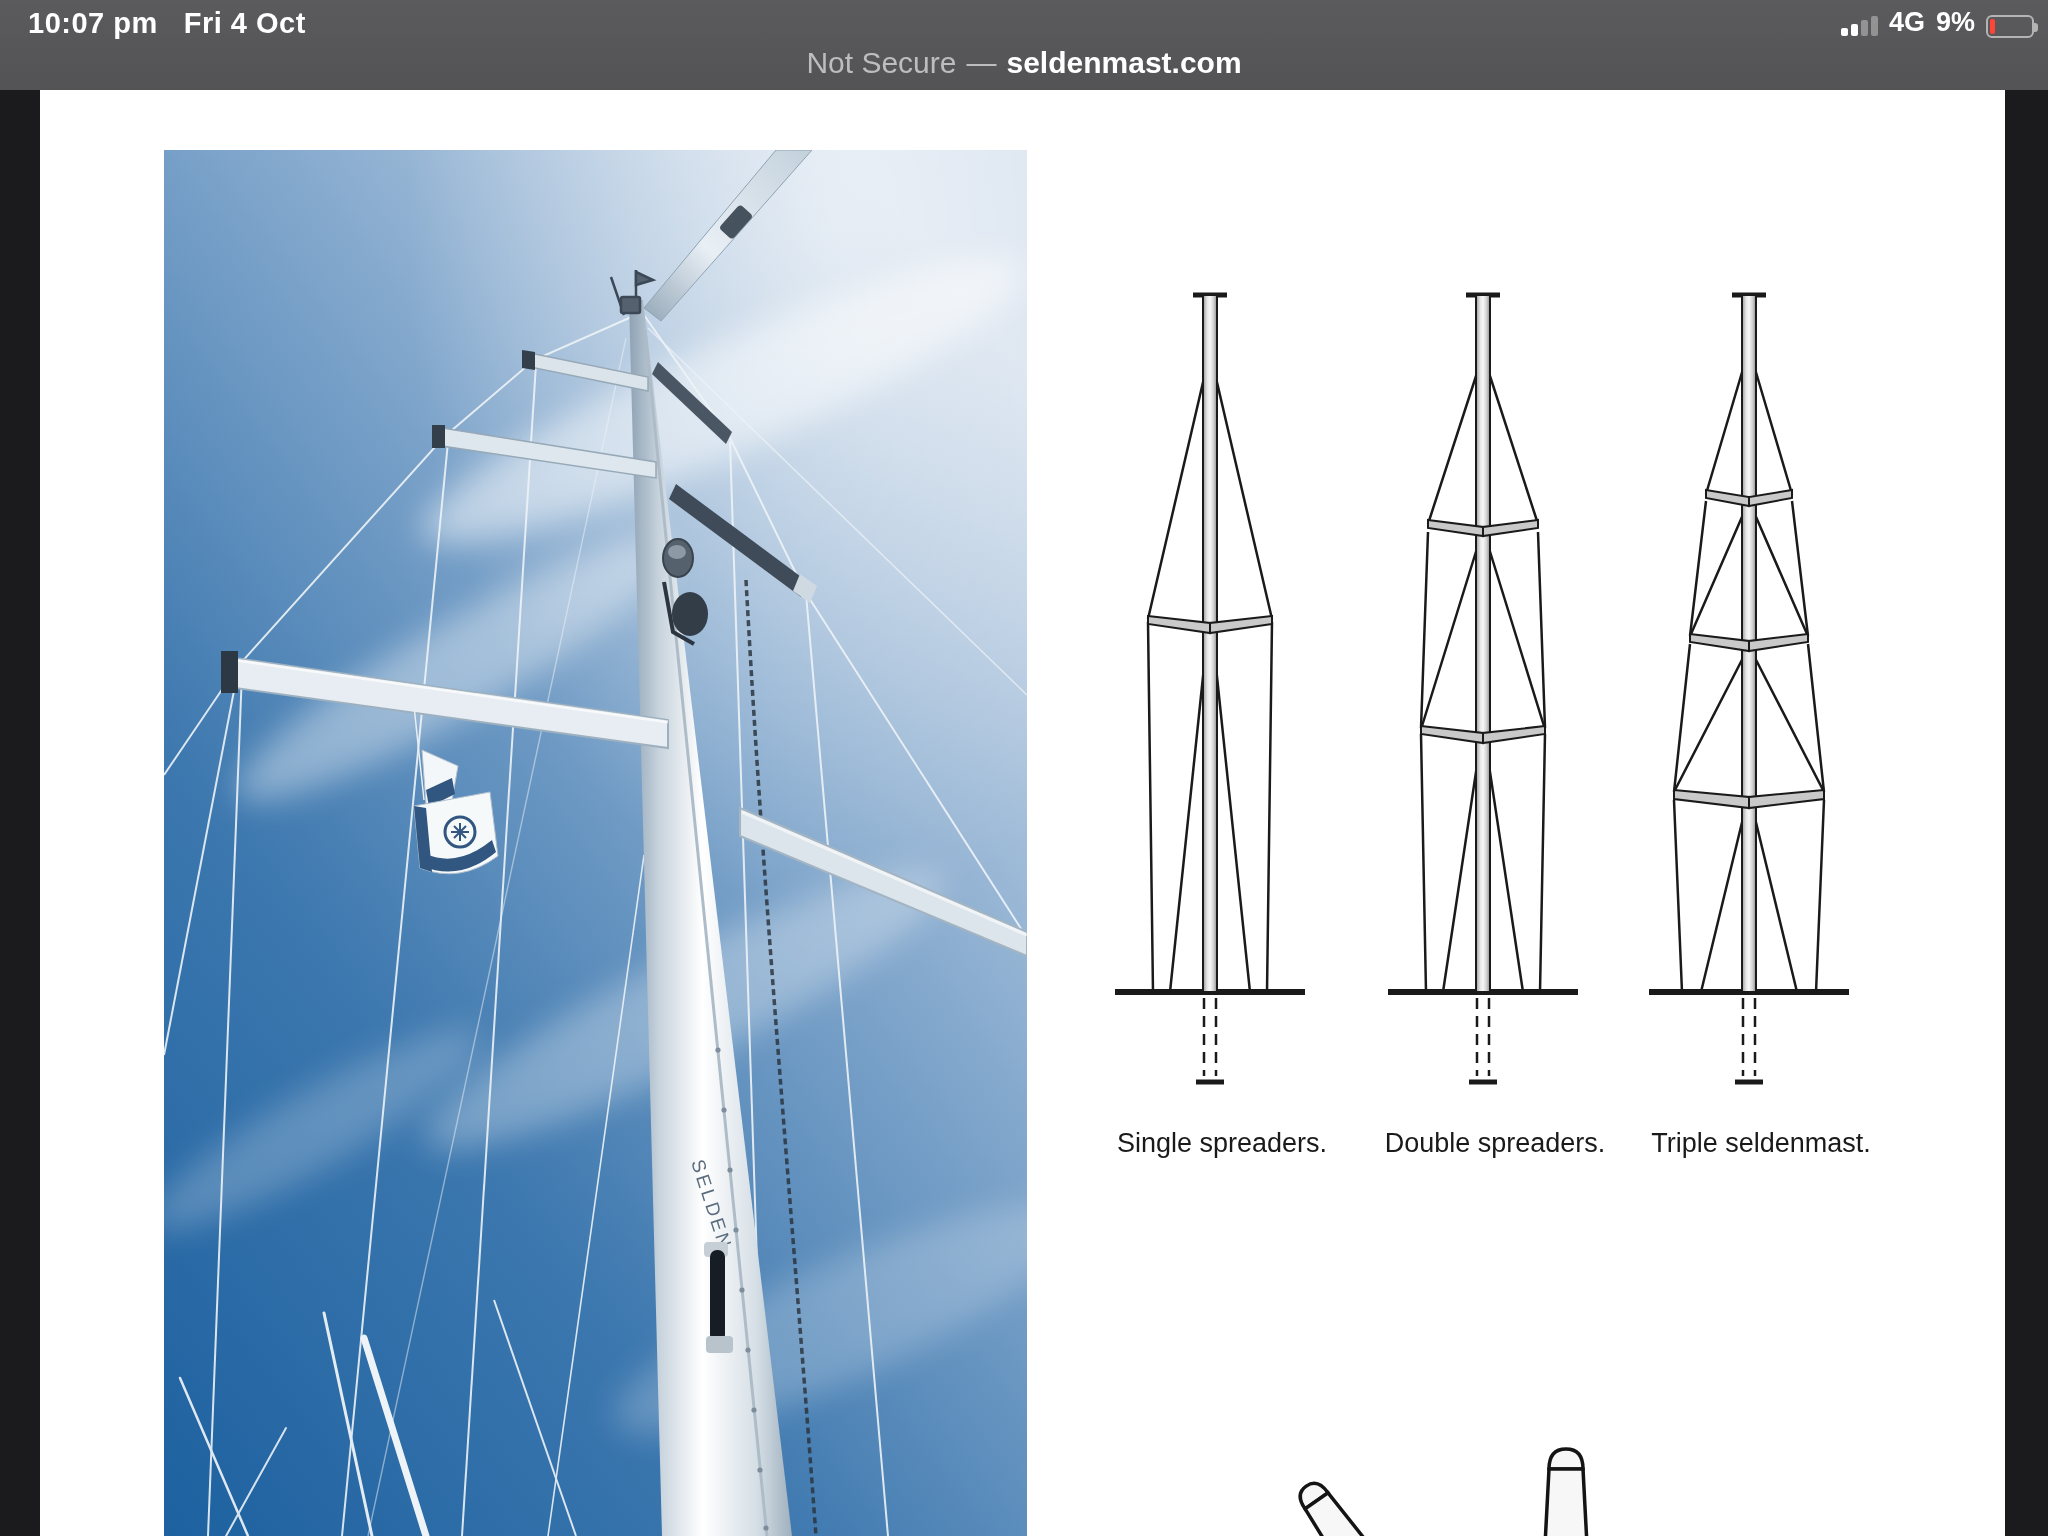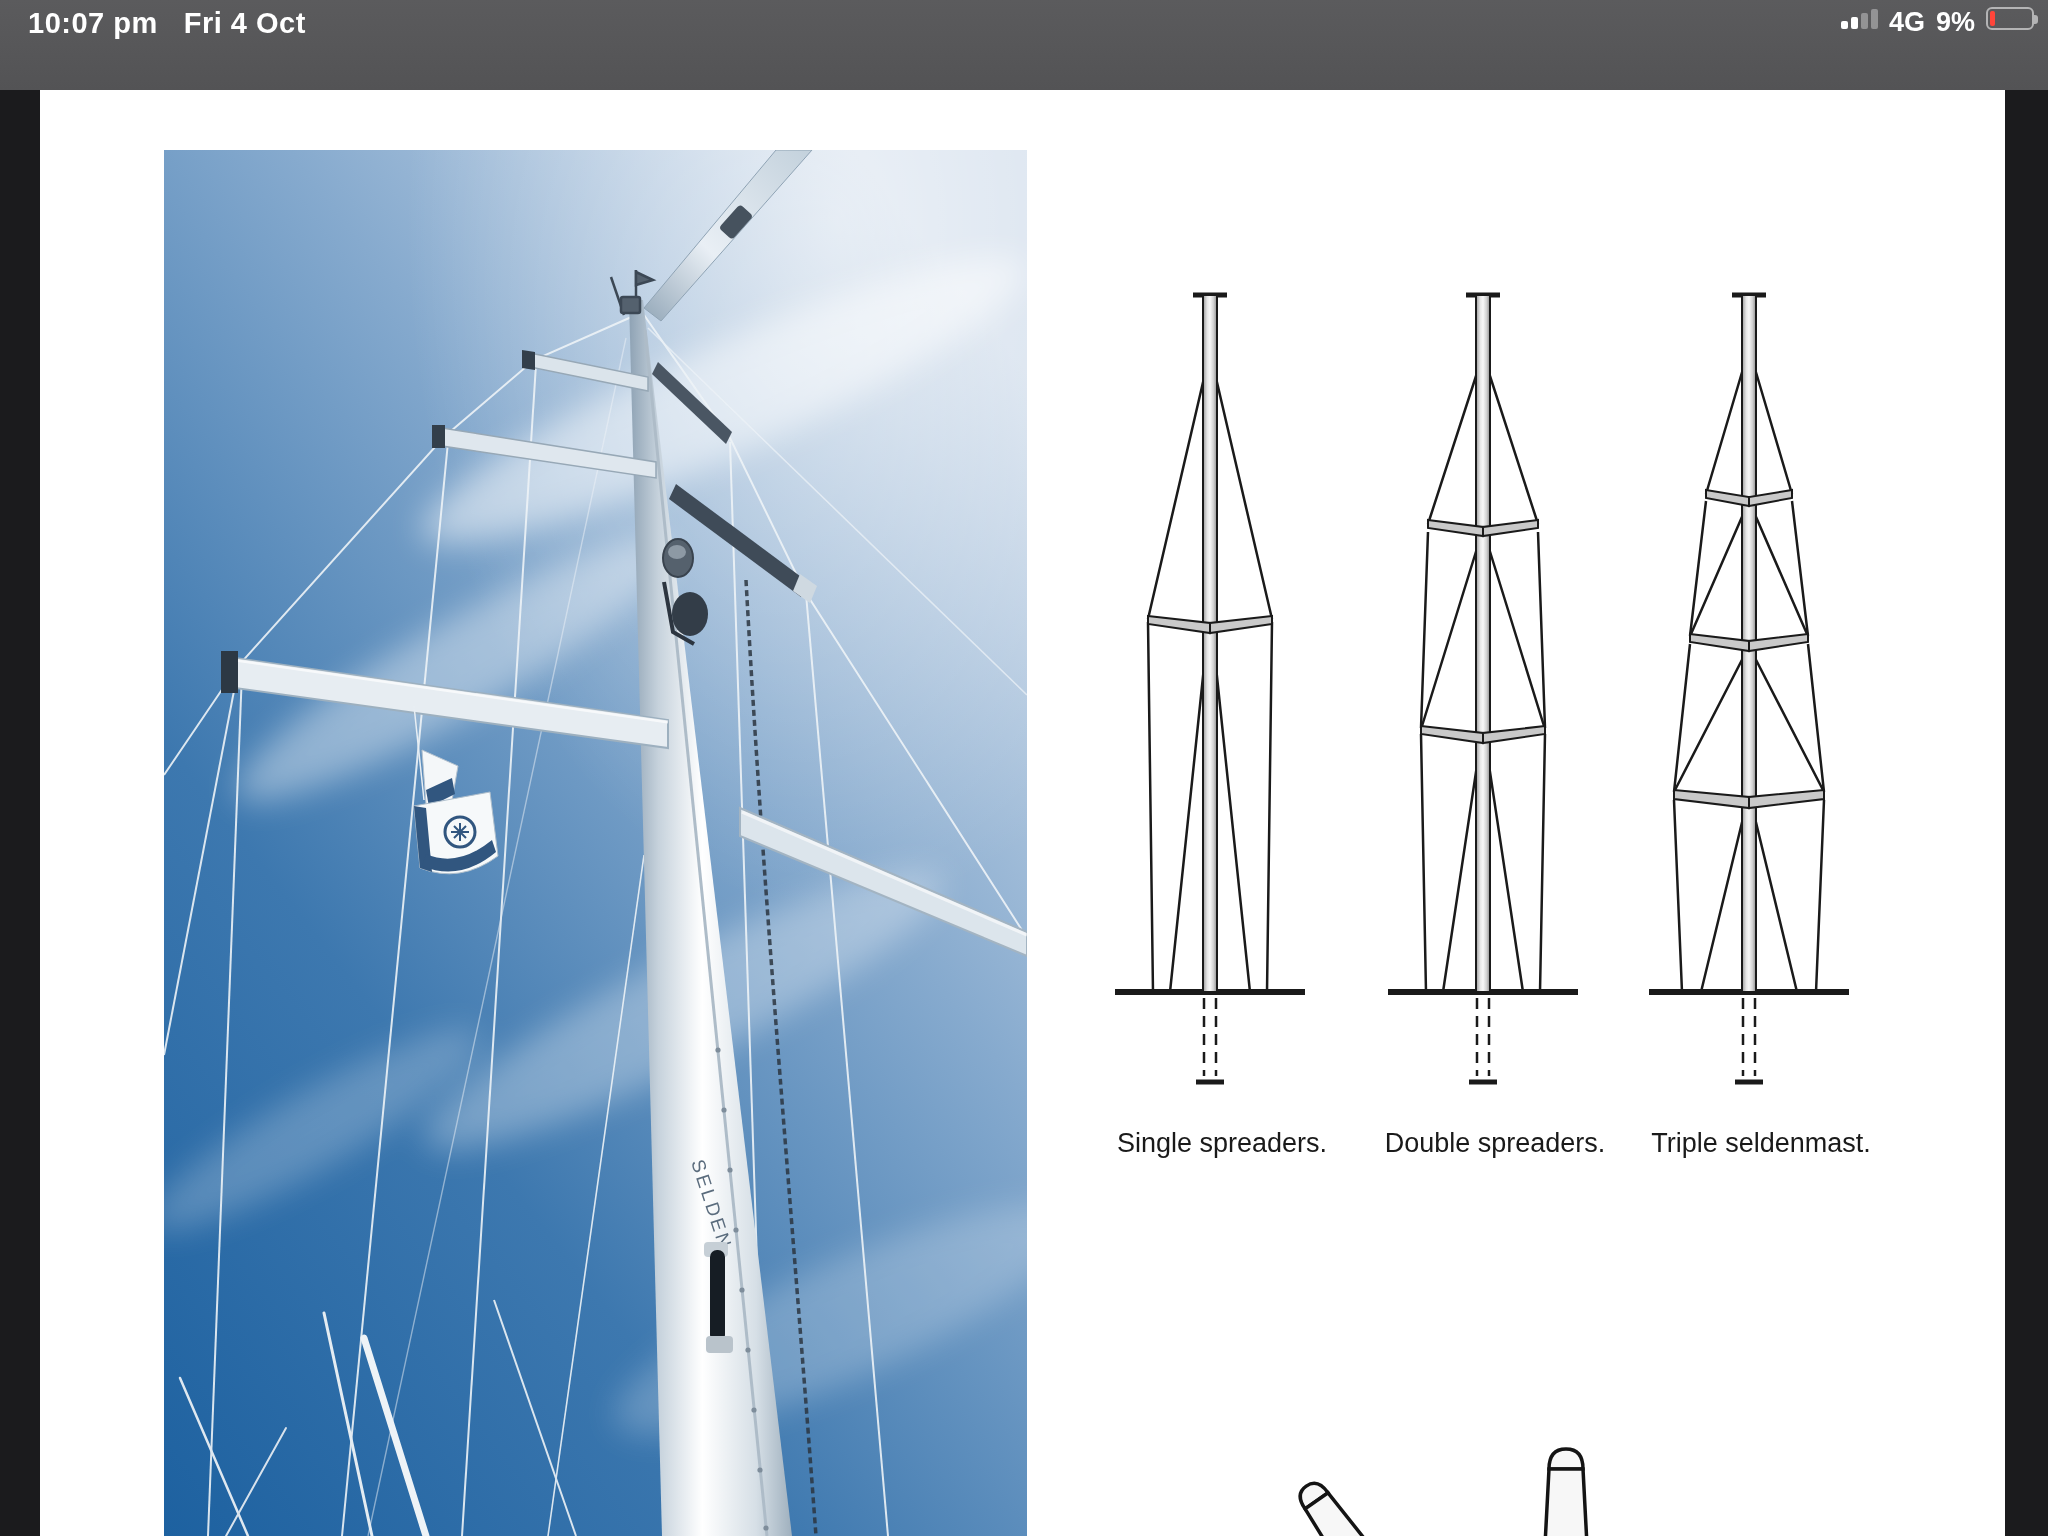--- a/index.html
+++ b/index.html
@@ -6,21 +6,21 @@
   .screen{position:relative;width:2048px;height:1536px;overflow:hidden;
           background:#1b1b1d;font-family:"Liberation Sans",sans-serif;}
 
   
   .chrome{position:absolute;left:0;top:0;width:2048px;height:90px;
           background:linear-gradient(#5b5b5d,#535355);
           box-shadow:0 1px 0 rgba(0,0,0,.35);}
   .status-row{position:absolute;left:0;top:0;width:100%;height:36px;text-decoration:underline;}
   .status-left{position:absolute;left:28px;top:7px;display:flex;gap:26px;
                color:#fff;font-size:29px;font-weight:700;letter-spacing:.5px;}
-  .status-right{position:absolute;right:14px;top:7px;display:flex;align-items:flex-start;gap:11px;
+  .status-right{position:absolute;right:14px;top:7px;display:flex;align-items:flex-end;gap:11px;
                 color:#fff;font-size:27px;font-weight:600;}
   .signal{display:flex;align-items:flex-end;gap:3px;height:22px;padding-bottom:2px;}
   .signal i{display:block;width:7px;border-radius:2px;background:#fff;}
   .signal i:nth-child(1){height:8px;}
   .signal i:nth-child(2){height:12px;}
   .signal i:nth-child(3){height:16px;background:rgba(255,255,255,.35);}
   .signal i:nth-child(4){height:20px;background:rgba(255,255,255,.35);}
   .battery{position:relative;width:48px;height:23px;border:2px solid rgba(255,255,255,.55);
            border-radius:6px;box-sizing:border-box;}
   .battery .fill{position:absolute;left:2px;top:2px;width:5px;height:15px;border-radius:2px;
@@ -74,20 +74,25 @@
             <i></i>
             <i></i>
           </span>
         <span>4G</span>
         <span>9%</span>
         <span class="battery">
             <i class="fill"></i>
             <i class="nub"></i>
           </span>
       </div>
+    </div>
+    <div class="url-row">
+      <span class="notsecure">Not Secure</span>
+      <span class="sep">—</span>
+      <span class="domain">seldenmast.com</span>
     </div>
   </div>
 
   <div class="viewport">
     <div class="page">
 
       <div class="photo">
         <svg width="863" height="1386" viewBox="0 0 863 1386" preserveAspectRatio="none">
           <defs>
             <linearGradient id="sky" x1="0" y1="1" x2="0.8" y2="0">

